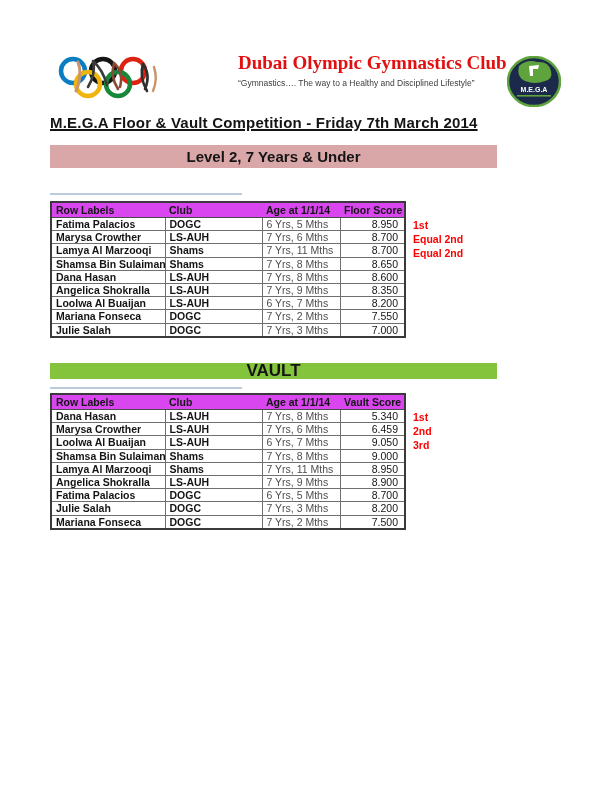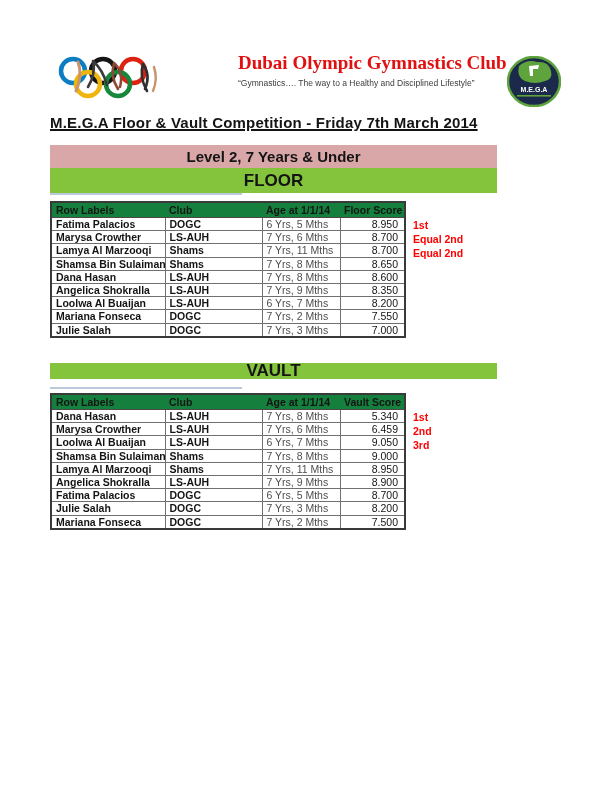--- a/index.html
+++ b/index.html
@@ -40,21 +40,21 @@
   .vault-underline { top:387px; }
 
   
   .table-wrap { position:absolute; left:50px; width:480px; }
   .floor-wrap { top:201px; }
   .vault-wrap { top:393px; }
   table { border-collapse:collapse; table-layout:fixed; width:354px; border:2px solid #3A3A3A; }
   col.c-name { width:114px; } col.c-club { width:97px; }
   col.c-age { width:78px; }  col.c-score { width:65px; }
   th {
-    background:#15803d; font-size:10.5px; font-weight:bold; text-align:left;
+    background:#d946ef; font-size:10.5px; font-weight:bold; text-align:left;
     height:14px; padding:1px 0 1px 4px; color:#141414;
     border:none; border-bottom:1px solid #4a4a4a; white-space:nowrap; overflow:hidden;
   }
   td {
     font-size:10.5px; height:13.2px; line-height:12px; padding:0 0 0 4px;
     border:1px solid #6F6F6F; white-space:nowrap; overflow:hidden; color:#141414;
   }
   td.cell-name, td.cell-club { font-weight:bold; }
   td.cell-age { color:#4E4E4E; }
   td.cell-score { text-align:right; padding:0 6px 0 0; }
@@ -101,21 +101,20 @@
       <path d="M22,10 L32,9 L31,13 L26,13 L26,20 L23,20 Z" fill="#FFFFFF"></path>
       <text x="27" y="36" text-anchor="middle" font-size="7" font-weight="bold" fill="#FFFFFF" font-family="Liberation Sans, sans-serif">M.E.G.A</text>
       <rect x="10" y="39" width="34" height="1.6" fill="#5EA33C"></rect>
     </svg>
   </div>
 
   <div class="main-title">M.E.G.A Floor &amp; Vault Competition - Friday 7th March 2014</div>
 
   <div class="bar level-bar">Level 2, 7 Years &amp; Under</div>
 
-  <div class="bar floor-bar">FLOOR</div>
   <div class="bar-underline floor-underline"></div>
 
   <div class="table-wrap floor-wrap">
     <table>
       <colgroup>
           <col class="c-name">
           <col class="c-club">
           <col class="c-age">
           <col class="c-score">
         </colgroup>

